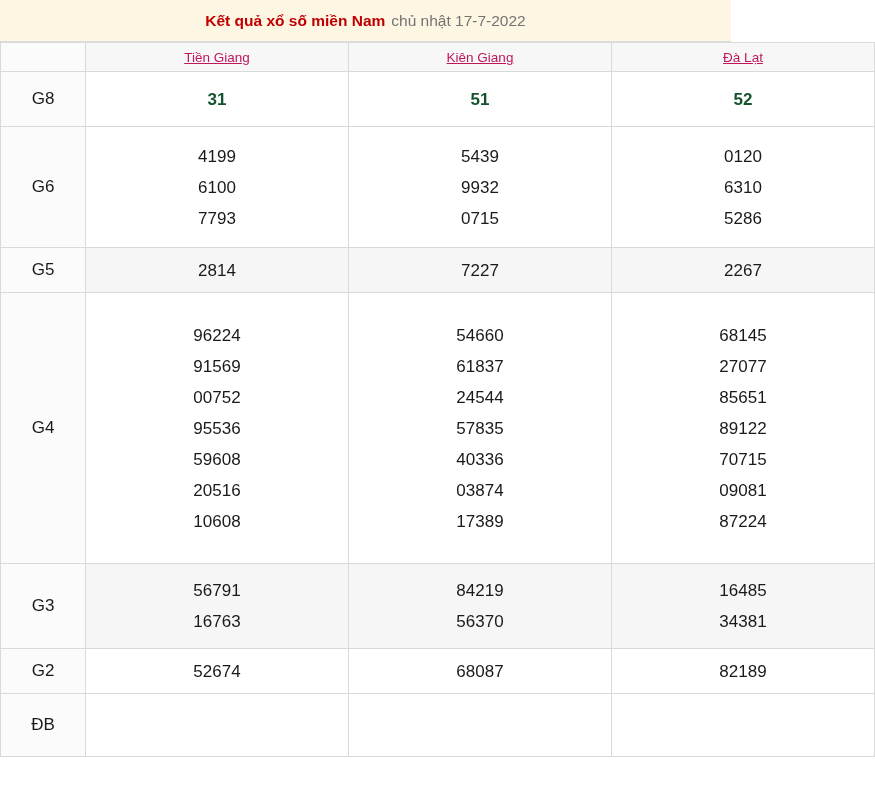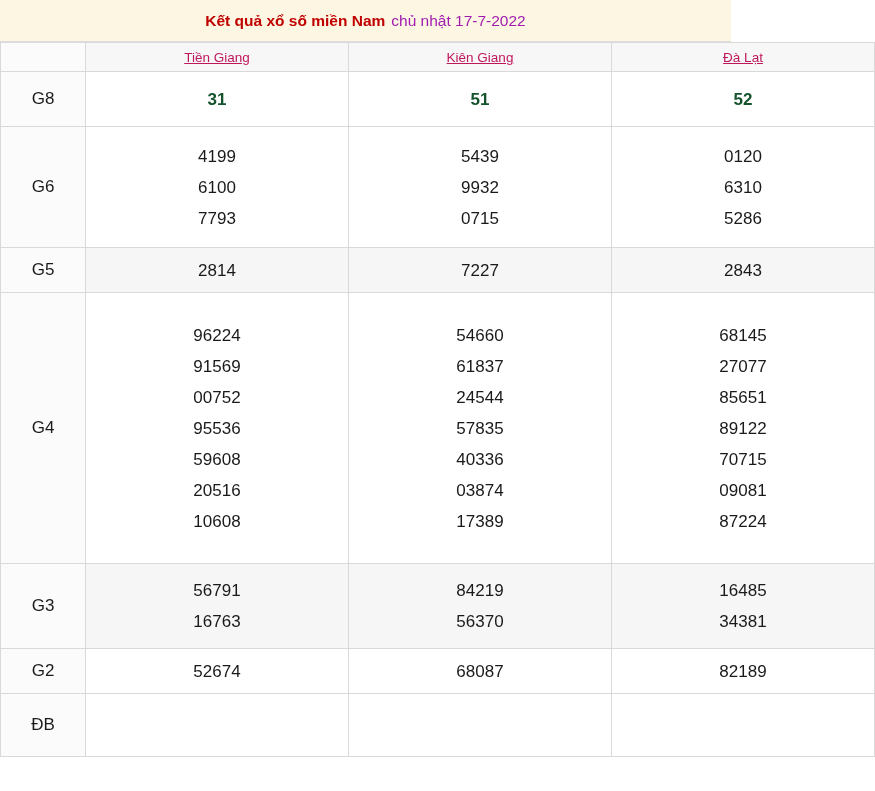--- a/index.html
+++ b/index.html
@@ -29,21 +29,21 @@
     justify-content: center;
     box-sizing: border-box;
   }
   .title-bar .t1 {
     color: #c00000;
     font-weight: bold;
     font-size: 15.5px;
     margin-right: 6px;
   }
   .title-bar .t2 {
-    color: #a21caf;
+    color: #737373;
     font-size: 15.5px;
     font-weight: normal;
     text-align: center;
   }
   table.results {
     border-collapse: collapse;
     width: 875px;
     table-layout: fixed;
   }
   table.results td {
@@ -167,21 +167,21 @@
 
       <tr class="r-g5 alt">
         <td class="rowlabel">G5</td>
         <td class="num-cell">
           <div>2814</div>
         </td>
         <td class="num-cell">
           <div>7227</div>
         </td>
         <td class="num-cell">
-          <div>2843</div>
+          <div>2267</div>
         </td>
       </tr>
 
       <tr class="r-g4 plain">
         <td class="rowlabel">G4</td>
         <td class="num-cell">
           <div>96224</div>
           <div>91569</div>
           <div>00752</div>
           <div>95536</div>

